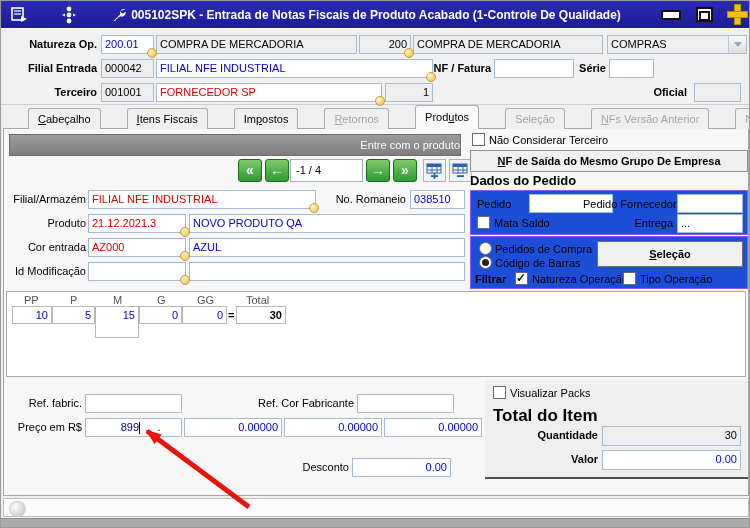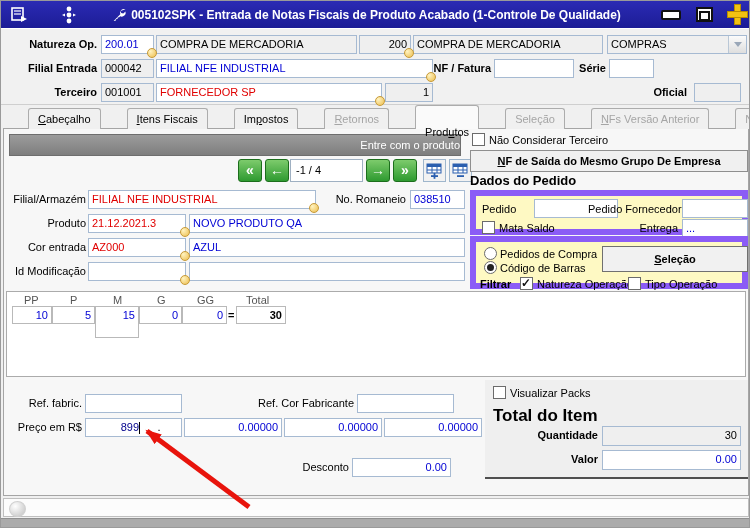--- a/index.html
+++ b/index.html
@@ -27,31 +27,31 @@
   .rt{text-align:right;}
   .blue{color:#0000D4;}
   .red{color:#E00000;}
   .navy{color:#00008B;}
   .combo-btn{position:absolute;right:0;top:0;bottom:0;width:17px;background:linear-gradient(#FBFBFB,#DEDEDE);border-left:1px solid #B9C7D6;display:flex;align-items:center;justify-content:center;}
   .arr-dn{width:0;height:0;border-left:4px solid transparent;border-right:4px solid transparent;border-top:5px solid #9AA7B8;}
   .bln{position:absolute;width:8px;height:8px;border-radius:50%;background:radial-gradient(circle at 30% 30%,#FFF3C0,#EDBE4F);border:1px solid #C79A37;z-index:5;}
   
   .tabbar{position:absolute;left:2px;top:104px;height:24px;display:flex;align-items:flex-end;z-index:3;}
   .tab{box-sizing:border-box;height:21px;padding:4px 9px 0;border:1px solid #ACACAC;border-bottom:none;border-radius:3px 3px 0 0;background:#F0F0F0;margin-right:1px;white-space:nowrap;margin-left:25px;}
-  .tab.active{height:24px;padding-top:20px;background:#FAFAFA;position:relative;z-index:4;}
+  .tab.active{height:24px;padding-top:5px;background:#FAFAFA;position:relative;z-index:4;}
   .tab.disabled{color:#A5A5A5;}
   .u{text-decoration:underline;}
   
   .content{position:absolute;left:2px;top:127px;width:746px;height:368px;background:#F7F7F7;border:1px solid #A5A5A5;box-sizing:border-box;}
   .grphdr{position:absolute;left:5px;top:5px;width:452px;height:22px;background:linear-gradient(#9C9C9C,#7E7E7E);border:1px solid #6E6E6E;color:#fff;padding:4px 0 0 8px;box-sizing:border-box;text-align:right;}
   .navbtn{position:absolute;width:24px;height:23px;box-sizing:border-box;background:linear-gradient(#7DCB6C,#2E9A30);border:1px solid #1C6E1C;border-radius:3px;color:#fff;font-weight:bold;font-size:14px;line-height:20px;text-align:center;}
   .counter{position:absolute;left:286px;top:30px;width:73px;height:23px;box-sizing:border-box;border:1px solid #9FB0C2;background:#fff;padding:4px 0 0 5px;}
   .gridbtn{position:absolute;width:23px;height:23px;box-sizing:border-box;background:#F2F2F2;border:1px solid #9FB6CC;display:flex;align-items:center;justify-content:center;}
   
-  .gbox{position:absolute;border:6px solid #8b5cf6;box-sizing:border-box;background:#fef9c3;}
+  .gbox{position:absolute;border:1px solid #8b5cf6;box-sizing:border-box;background:#1d4ed8;}
   .whitebox{position:absolute;left:2px;top:162px;width:740px;height:86px;background:#fff;border:1px solid #ABABAB;box-sizing:border-box;}
   .chk{position:absolute;width:13px;height:13px;box-sizing:border-box;border:1px solid #6B6B6B;background:#fff;}
   .chk.checked::after{content:"✓";position:absolute;left:0px;top:-2px;font-size:12px;font-weight:bold;color:#111;}
   .rad{position:absolute;width:13px;height:13px;box-sizing:border-box;border:1px solid #6B6B6B;border-radius:50%;background:#fff;}
   .rad.sel::after{content:"";position:absolute;left:2px;top:2px;width:7px;height:7px;border-radius:50%;background:#222;}
   .pushbtn{position:absolute;box-sizing:border-box;background:#F1F1F1;border:1px solid #707070;text-align:center;font-weight:bold;}
   .totpanel{position:absolute;left:481px;top:251px;width:263px;height:99px;background:#EFEFEF;border-bottom:2px solid #4F4F4F;box-sizing:border-box;}
   .caret{display:inline-block;width:1px;height:12px;background:#000;vertical-align:middle;}
   .pricefld{display:flex;align-items:center;}
   .pr-int{flex:0 0 50px;text-align:right;}

